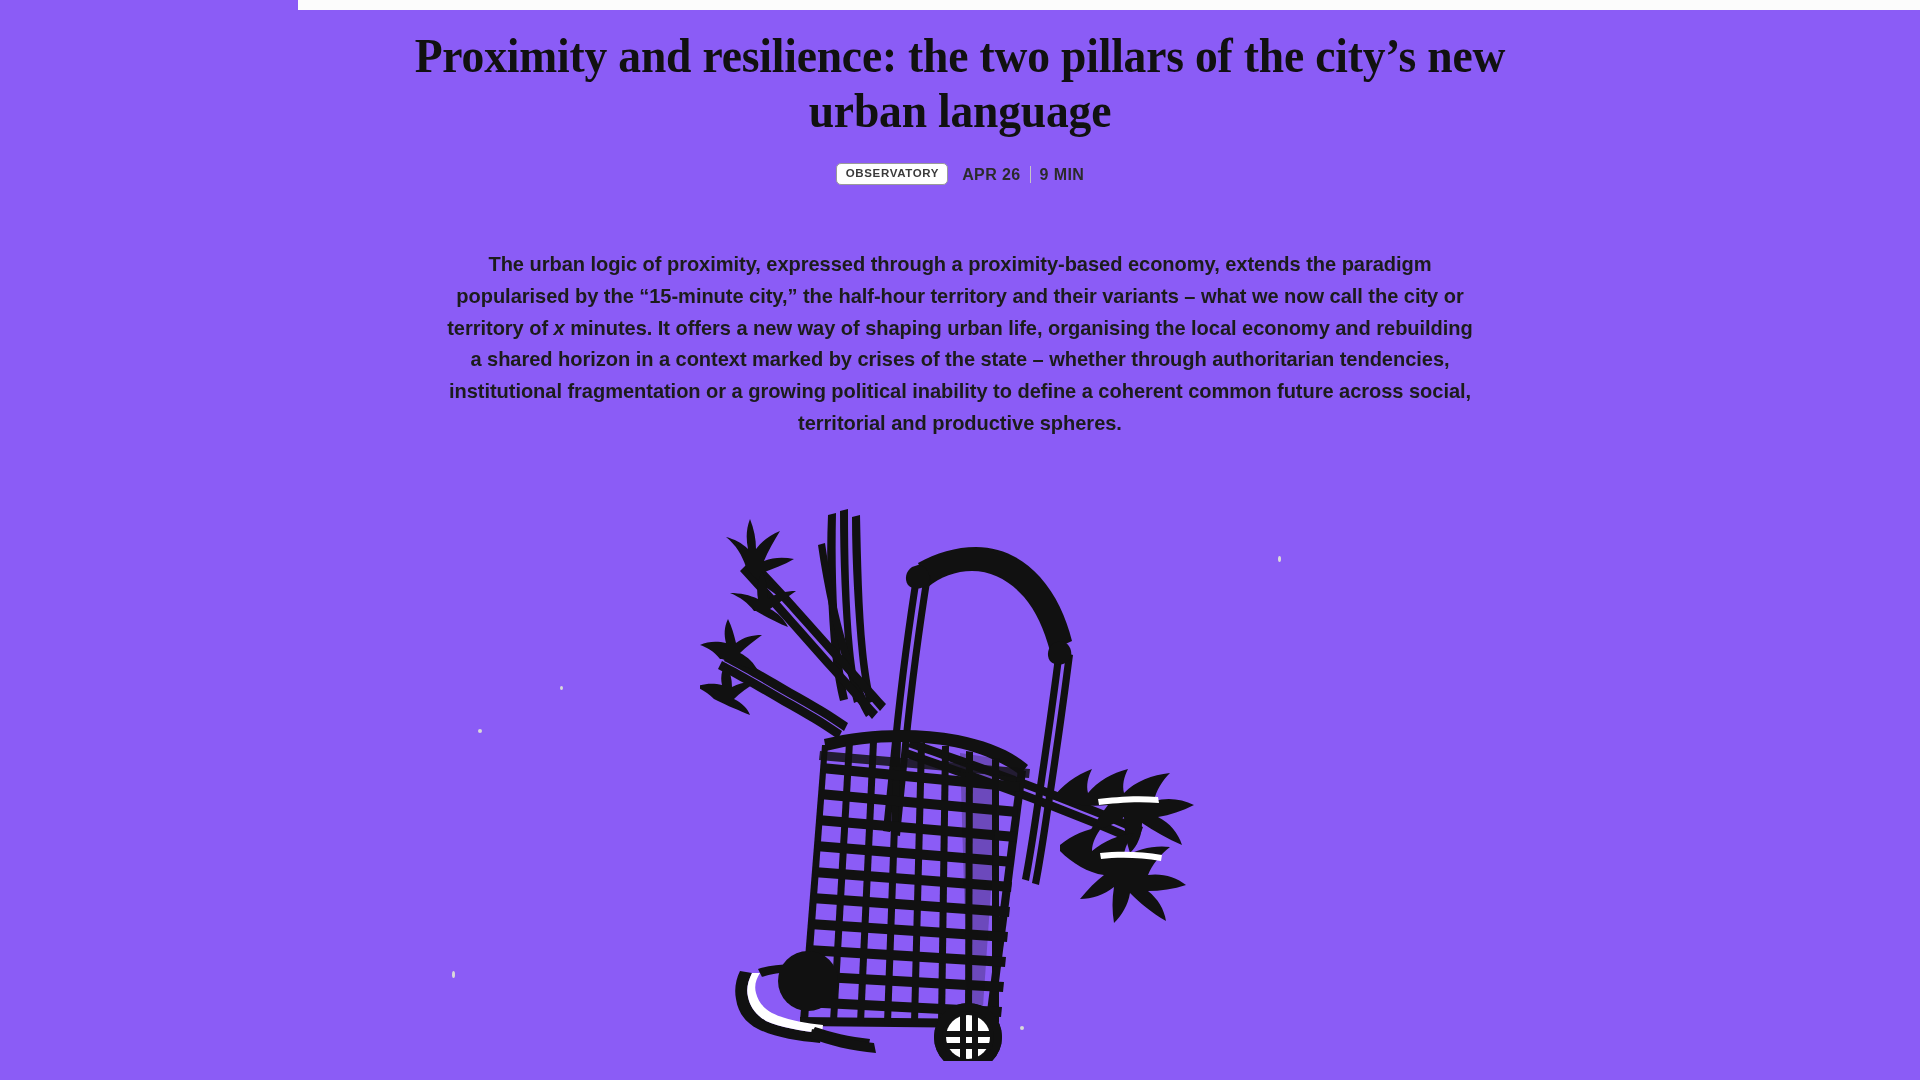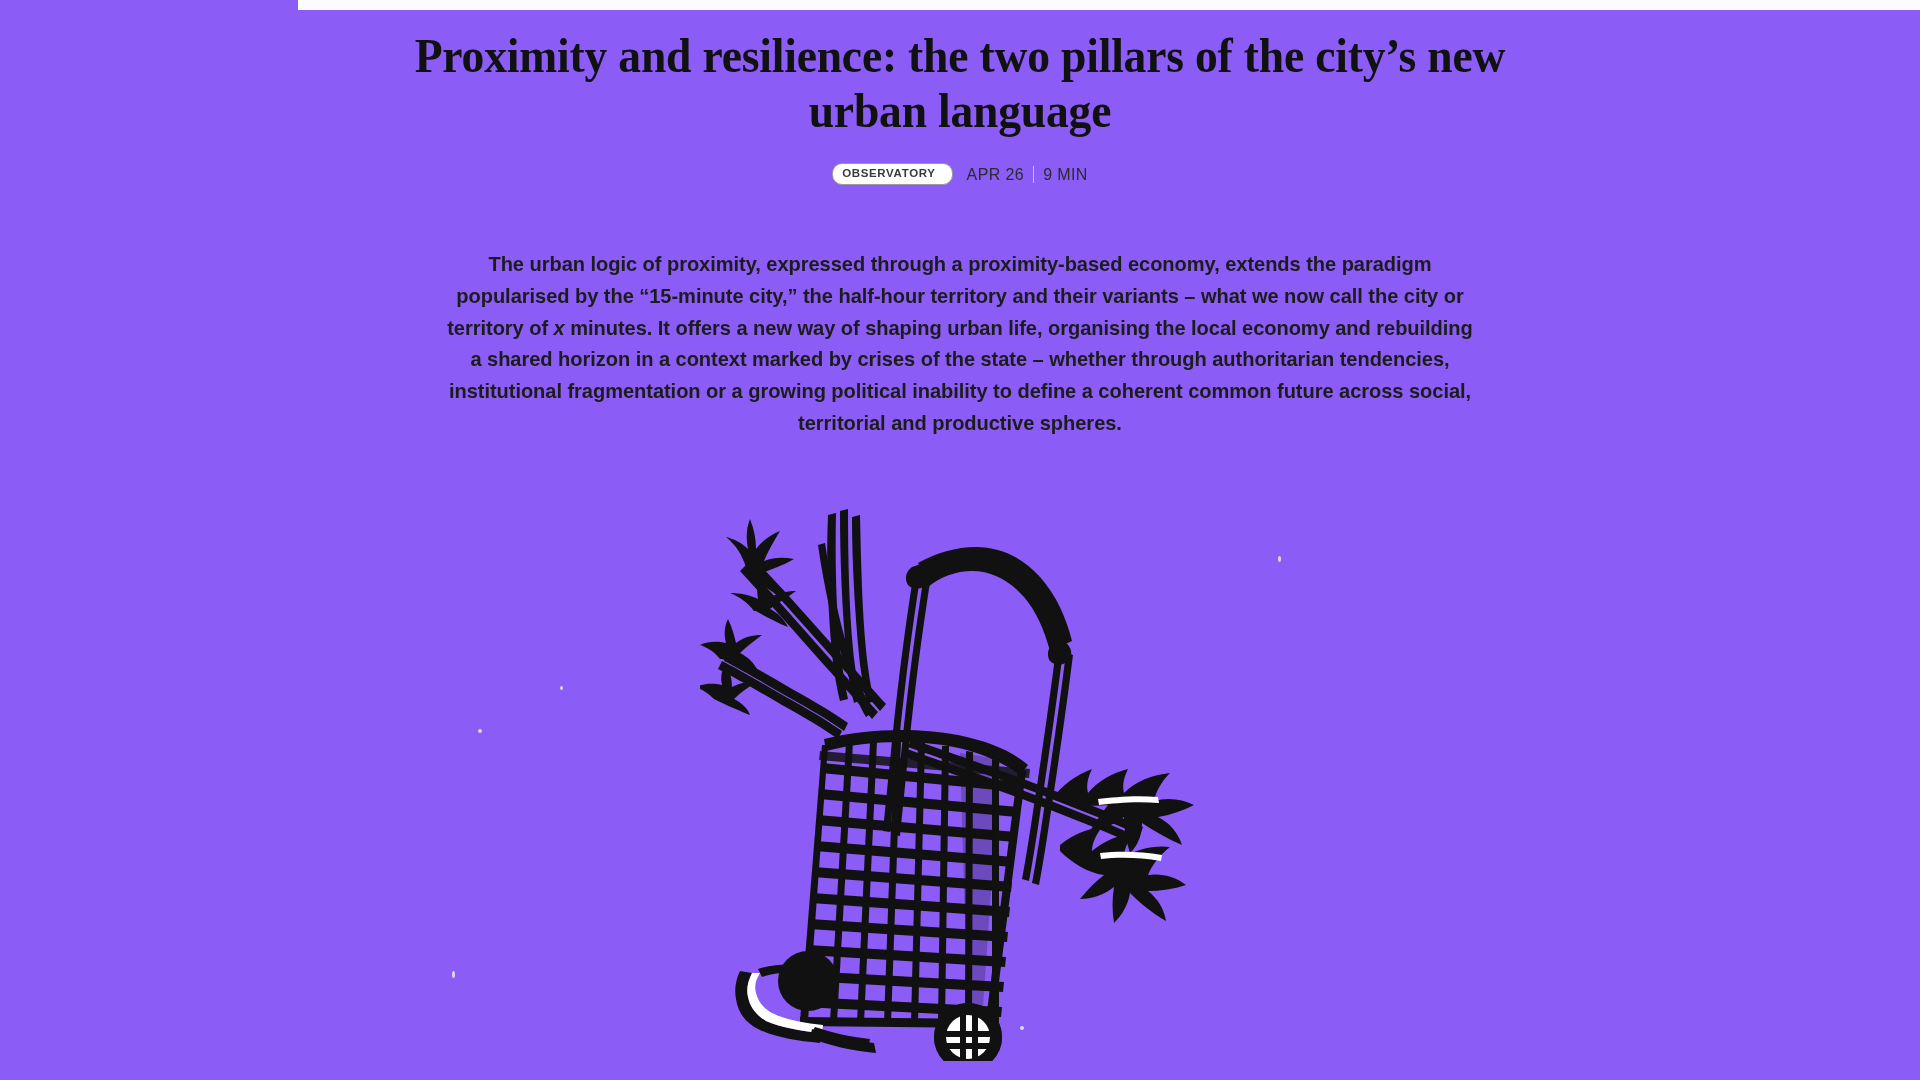--- a/index.html
+++ b/index.html
@@ -64,34 +64,34 @@
     align-items: center;
     justify-content: center;
     gap: 14px;
     margin-top: 24px;
   }
   .badge {
     display: inline-flex;
     align-items: center;
     justify-content: center;
     height: 22px;
-    padding: 0 16px 1px 9px;
+    padding: 0 8px 1px 9px;
     border: 1px solid #9a9a9a;
-    border-radius: 10px;
+    border-radius: 5px;
     font-size: 11.5px;
     font-weight: 700;
     letter-spacing: 0.65px;
     color: #3a3a3a;
     text-transform: uppercase;
     white-space: nowrap;
     background: #ffffff;
   }
   .meta-text {
     font-size: 16px;
-    font-weight: 400;
+    font-weight: 700;
     letter-spacing: 0.4px;
     color: #2b2b2b;
     white-space: nowrap;
   }
   .meta-sep {
     display: inline-block;
     width: 1px;
     height: 17px;
     background: #c6c6c6;
     margin: 0 9px;

